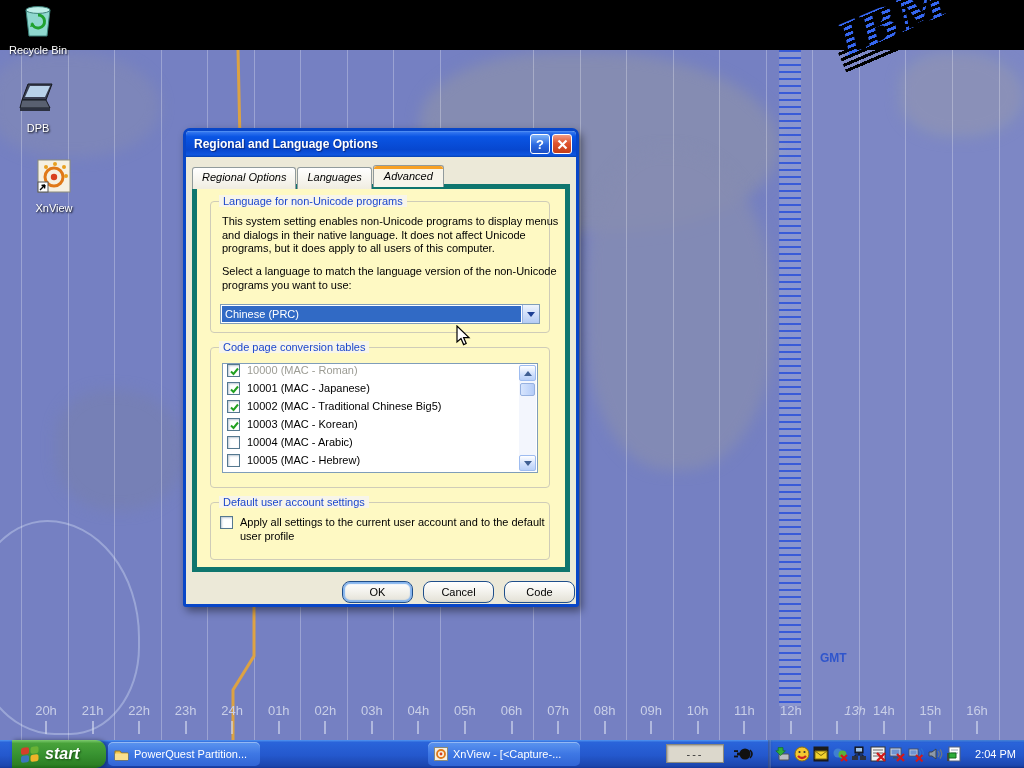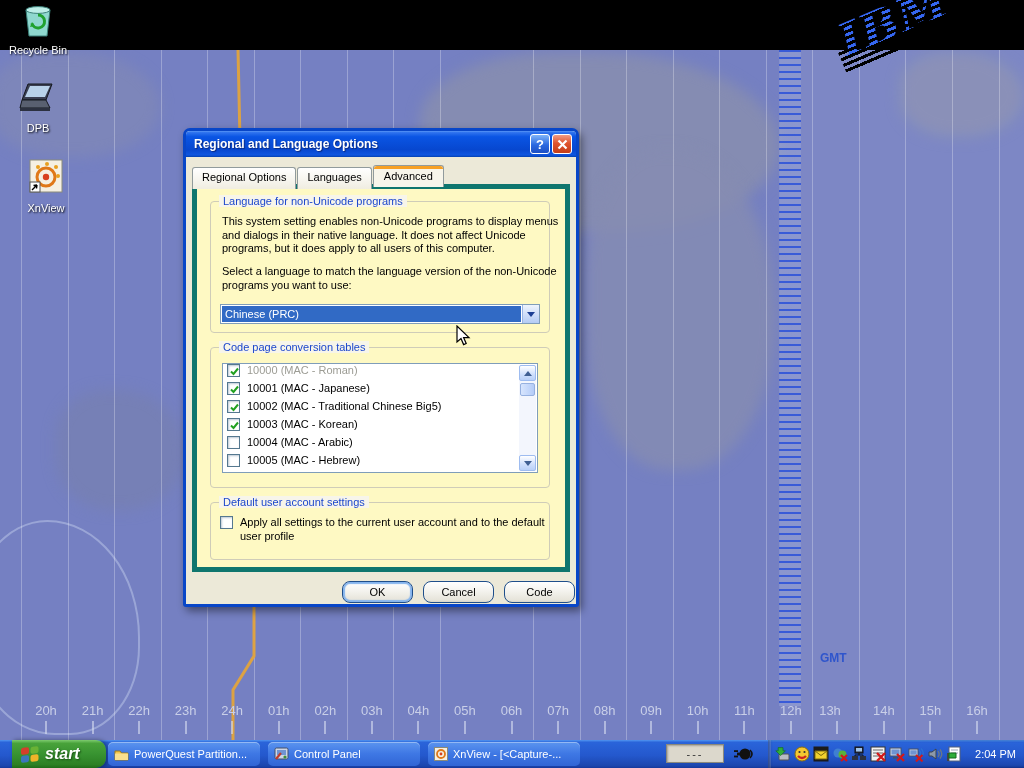--- a/index.html
+++ b/index.html
@@ -41,21 +41,21 @@
   .titletext { color:#fff; font-size:12px; font-weight:bold; text-shadow:1px 1px 1px #0b2a80; }
   .tbtns { position:absolute; right:4px; top:3px; display:flex; gap:2px; }
   .tbtn { width:20px; height:20px; border:1px solid #fff; border-radius:3px; display:flex; align-items:center; justify-content:center;
     color:#fff; font-size:13px; font-weight:bold; }
   .helpbtn { background:linear-gradient(180deg,#7fb4f8,#2a68e0 55%,#1c4fc4); }
   .closebtn { background:linear-gradient(180deg,#f09c84,#e0552f 45%,#c33d18); }
   .client { position:absolute; left:0; top:26px; right:0; bottom:0; }
 
   .tabs { position:absolute; left:6px; top:8px; display:flex; z-index:2; }
   .tab { font-size:11px; padding:3px 9px 3px 9px; border:1px solid #919b9c; border-bottom:none; border-radius:3px 3px 0 0;
-    background:linear-gradient(180deg,#fff,#f0ede1); margin-right:1px; position:relative; top:2px; color:#000; }
+    background:linear-gradient(180deg,#fff,#f0ede1); margin-right:1px; position:relative; top:2px; color:#000;font-style:italic; }
   .tab.active { background:#f7f5ea; top:0; padding:4px 10px 5px 10px; z-index:3; border-color:#919b9c; }
   .tab.active::before { content:""; position:absolute; left:0; right:0; top:0; height:3px; border-radius:3px 3px 0 0; background:#f7a125; }
 
   .panel { position:absolute; left:6px; right:6px; top:27px; height:388px; border:5px solid #0f766e; background:#fef9c3; }
 
   .group { position:absolute; left:13px; right:15px; border:1px solid #cfccb8; border-radius:4px; }
   .gcap { position:absolute; top:-7px; left:8px; background:#f7f5ea; padding:0 4px; font-size:11px; color:#1c47cc; }
   .g1 { top:12px; height:132px; }
   .g2 { top:158px; height:141px; }
   .g3 { top:313px; height:58px; }
@@ -148,21 +148,21 @@
       <span class="tz" style="left: 604.6px;">08h</span>
       <span class="tztick" style="left: 603.6px;"></span>
       <span class="tz" style="left: 651.15px;">09h</span>
       <span class="tztick" style="left: 650.15px;"></span>
       <span class="tz" style="left: 697.7px;">10h</span>
       <span class="tztick" style="left: 696.7px;"></span>
       <span class="tz" style="left: 744.25px;">11h</span>
       <span class="tztick" style="left: 743.25px;"></span>
       <span class="tz" style="left: 790.8px;">12h</span>
       <span class="tztick" style="left: 789.8px;"></span>
-      <span class="tz" style="left: 830px;">13h</span>
+      <span class="tz" style="left: 855px; font-style: italic;">13h</span>
       <span class="tztick" style="left: 836.35px;"></span>
       <span class="tz" style="left: 883.9px;">14h</span>
       <span class="tztick" style="left: 882.9px;"></span>
       <span class="tz" style="left: 930.45px;">15h</span>
       <span class="tztick" style="left: 929.45px;"></span>
       <span class="tz" style="left: 977px;">16h</span>
       <span class="tztick" style="left: 976px;"></span>
     </div>
   <div class="topband"></div>
   <div class="ibm"><span>IBM</span><span class="stripes"></span></div>
@@ -182,21 +182,21 @@
     <span>
       <svg width="44" height="34" viewBox="0 0 44 34">
         <path d="M12 2 L36 2 L30 18 L6 18 Z" fill="#3a3f52" stroke="#15181f"></path>
         <path d="M14 4 L34 4 L29 15 L9 15 Z" fill="#b9d2ea"></path>
         <path d="M6 18 L30 18 L34 26 L4 26 Z" fill="#596070" stroke="#15181f"></path>
         <path d="M4 26 L34 26 L34 29 L4 29 Z" fill="#2c3140"></path>
       </svg>
     </span>
     <span class="ilabel">DPB</span>
   </div>
-  <div class="dicon" style="left:8px; top:158px;">
+  <div class="dicon" style="left:16px; top:158px;">
     <span>
       <svg width="36" height="38" viewBox="0 0 36 38">
         <rect x="2" y="2" width="32" height="32" fill="#f5f0e2" stroke="#8b8b7a"></rect>
         <circle cx="18" cy="19" r="9" fill="none" stroke="#e07818" stroke-width="3"></circle>
         <circle cx="18" cy="19" r="3.2" fill="#d8401f"></circle>
         <circle cx="10" cy="9" r="2" fill="#e8a020"></circle>
           <circle cx="19" cy="6" r="2" fill="#e8a020"></circle>
         <circle cx="28" cy="9" r="2" fill="#e8a020"></circle>
           <circle cx="30" cy="18" r="2" fill="#e8a020"></circle>
         <rect x="2" y="24" width="10" height="10" fill="#fff" stroke="#555"></rect>
@@ -328,29 +328,20 @@
       <span class="stext">start</span>
     </div>
 
     <div class="taskitem" style="left:108px;">
       <svg width="15" height="13" viewBox="0 0 15 13">
         <path d="M1 3 L6 3 L7.5 5 L14 5 L14 12 L1 12 Z" fill="#f4c64c" stroke="#9a7a1c"></path>
         <path d="M1 5.5 L14 5.5 L14 12 L1 12 Z" fill="#fadf8e"></path>
       </svg>
       <span class="tlabel">PowerQuest Partition...</span>
     </div>
-    <div class="taskitem" style="left:268px;">
-      <svg width="15" height="14" viewBox="0 0 15 14">
-        <rect x="1" y="1" width="13" height="11" rx="1.5" fill="#cdd6e6" stroke="#44506a"></rect>
-        <rect x="3" y="3" width="9" height="5" fill="#6f94d2"></rect>
-        <path d="M2 12 L7 6" stroke="#c23b2a" stroke-width="2.2"></path>
-        <circle cx="11" cy="10" r="1.6" fill="#3f8f3a"></circle>
-      </svg>
-      <span class="tlabel">Control Panel</span>
-    </div>
     <div class="taskitem" style="left:428px;">
       <svg width="14" height="14" viewBox="0 0 14 14">
         <rect x="0.5" y="0.5" width="13" height="13" fill="#f5f0e2" stroke="#8b8b7a"></rect>
         <circle cx="7" cy="7" r="4" fill="none" stroke="#e07818" stroke-width="1.8"></circle>
         <circle cx="7" cy="7" r="1.4" fill="#d8401f"></circle>
       </svg>
       <span class="tlabel">XnView - [&lt;Capture-...</span>
     </div>
 
     <div class="batt">

